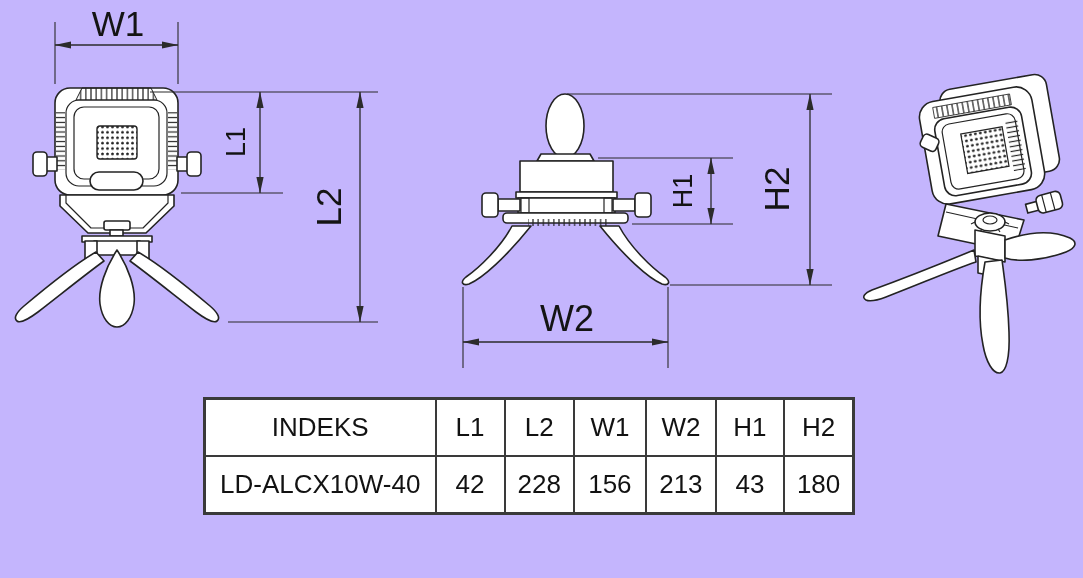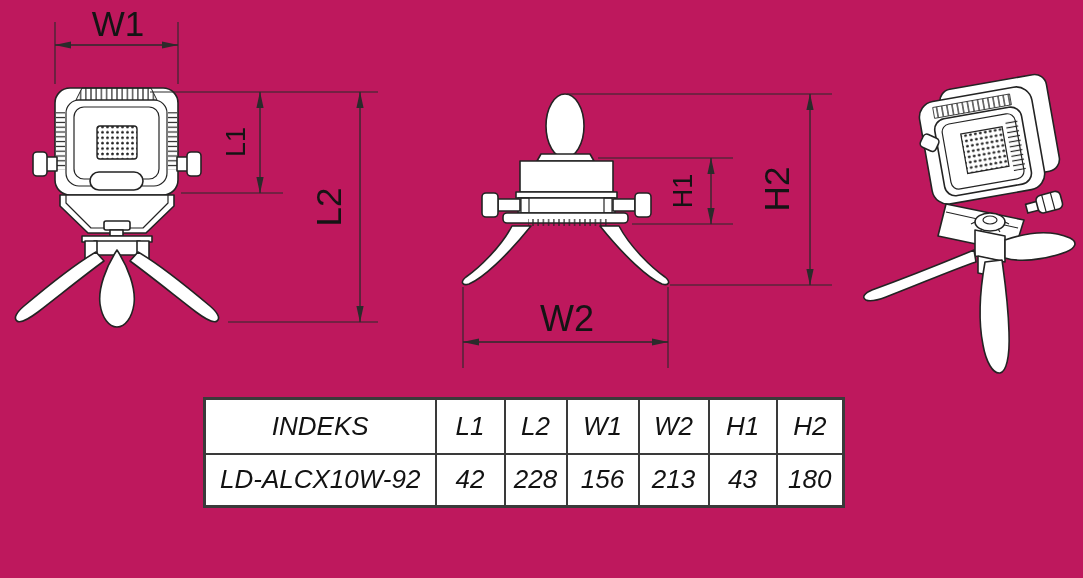--- a/index.html
+++ b/index.html
@@ -1,31 +1,31 @@
 <!DOCTYPE html>
 <html><head>
 <meta charset="utf-8">
 <style>
   html,body{margin:0;padding:0;background:#ffffff;}
   body{width:1083px;height:578px;font-family:"Liberation Sans",sans-serif;}
-  .stage{position:relative;width:1083px;height:578px;background:#be185d;overflow:hidden;}
+  .stage{position:relative;width:1083px;height:578px;background:#c4b5fd;overflow:hidden;}
   svg{position:absolute;left:0;top:0;}
   svg *{vector-effect:none;}
   .outline{fill:#ffffff;stroke:#232323;stroke-width:1.6;stroke-linejoin:round;}
   .thin{fill:none;stroke:#232323;stroke-width:1.2;stroke-linejoin:round;}
   .dim{stroke:#2b2b2b;stroke-width:1.3;fill:none;}
   .ext{stroke:#2b2b2b;stroke-width:1.1;fill:none;}
   .dimtext{fill:#141414;}
   .dimtext.small{font-size:27px;}
   .dimtext.big{font-size:35px;}
   .dimtext.wide{font-size:36px;}
   table.spec{position:absolute;left:203px;top:397px;border-collapse:collapse;table-layout:fixed;
     background:#fff;font-size:26px;color:#121212;}
   table.spec td,table.spec th{border:2px solid #3a3a3a;text-align:center;vertical-align:middle;
-    padding:5px;font-weight:normal;overflow:hidden;white-space:nowrap;font-style:italic;}
+    padding:12px;font-weight:normal;overflow:hidden;white-space:nowrap;}
   table.spec{border:3px solid #3a3a3a;}
 </style>
 </head>
 <body>
 
 <div class="stage">
 
 <svg width="1083" height="578" viewBox="0 0 1083 578">
   <defs>
     <marker id="arrow" markerUnits="userSpaceOnUse" markerWidth="18" markerHeight="10" viewBox="0 0 18 10" refX="17" refY="5" orient="auto-start-reverse">
@@ -182,21 +182,21 @@
         <tr style="height:55px">
     <th>INDEKS</th>
     <th>L1</th>
     <th>L2</th>
     <th>W1</th>
     <th>W2</th>
     <th>H1</th>
     <th>H2</th>
   </tr>
   <tr style="height:53px">
-    <td>LD-ALCX10W-92</td>
+    <td>LD-ALCX10W-40</td>
     <td>42</td>
     <td>228</td>
     <td>156</td>
     <td>213</td>
     <td>43</td>
     <td>180</td>
   </tr>
 </tbody>
     </table>
 

